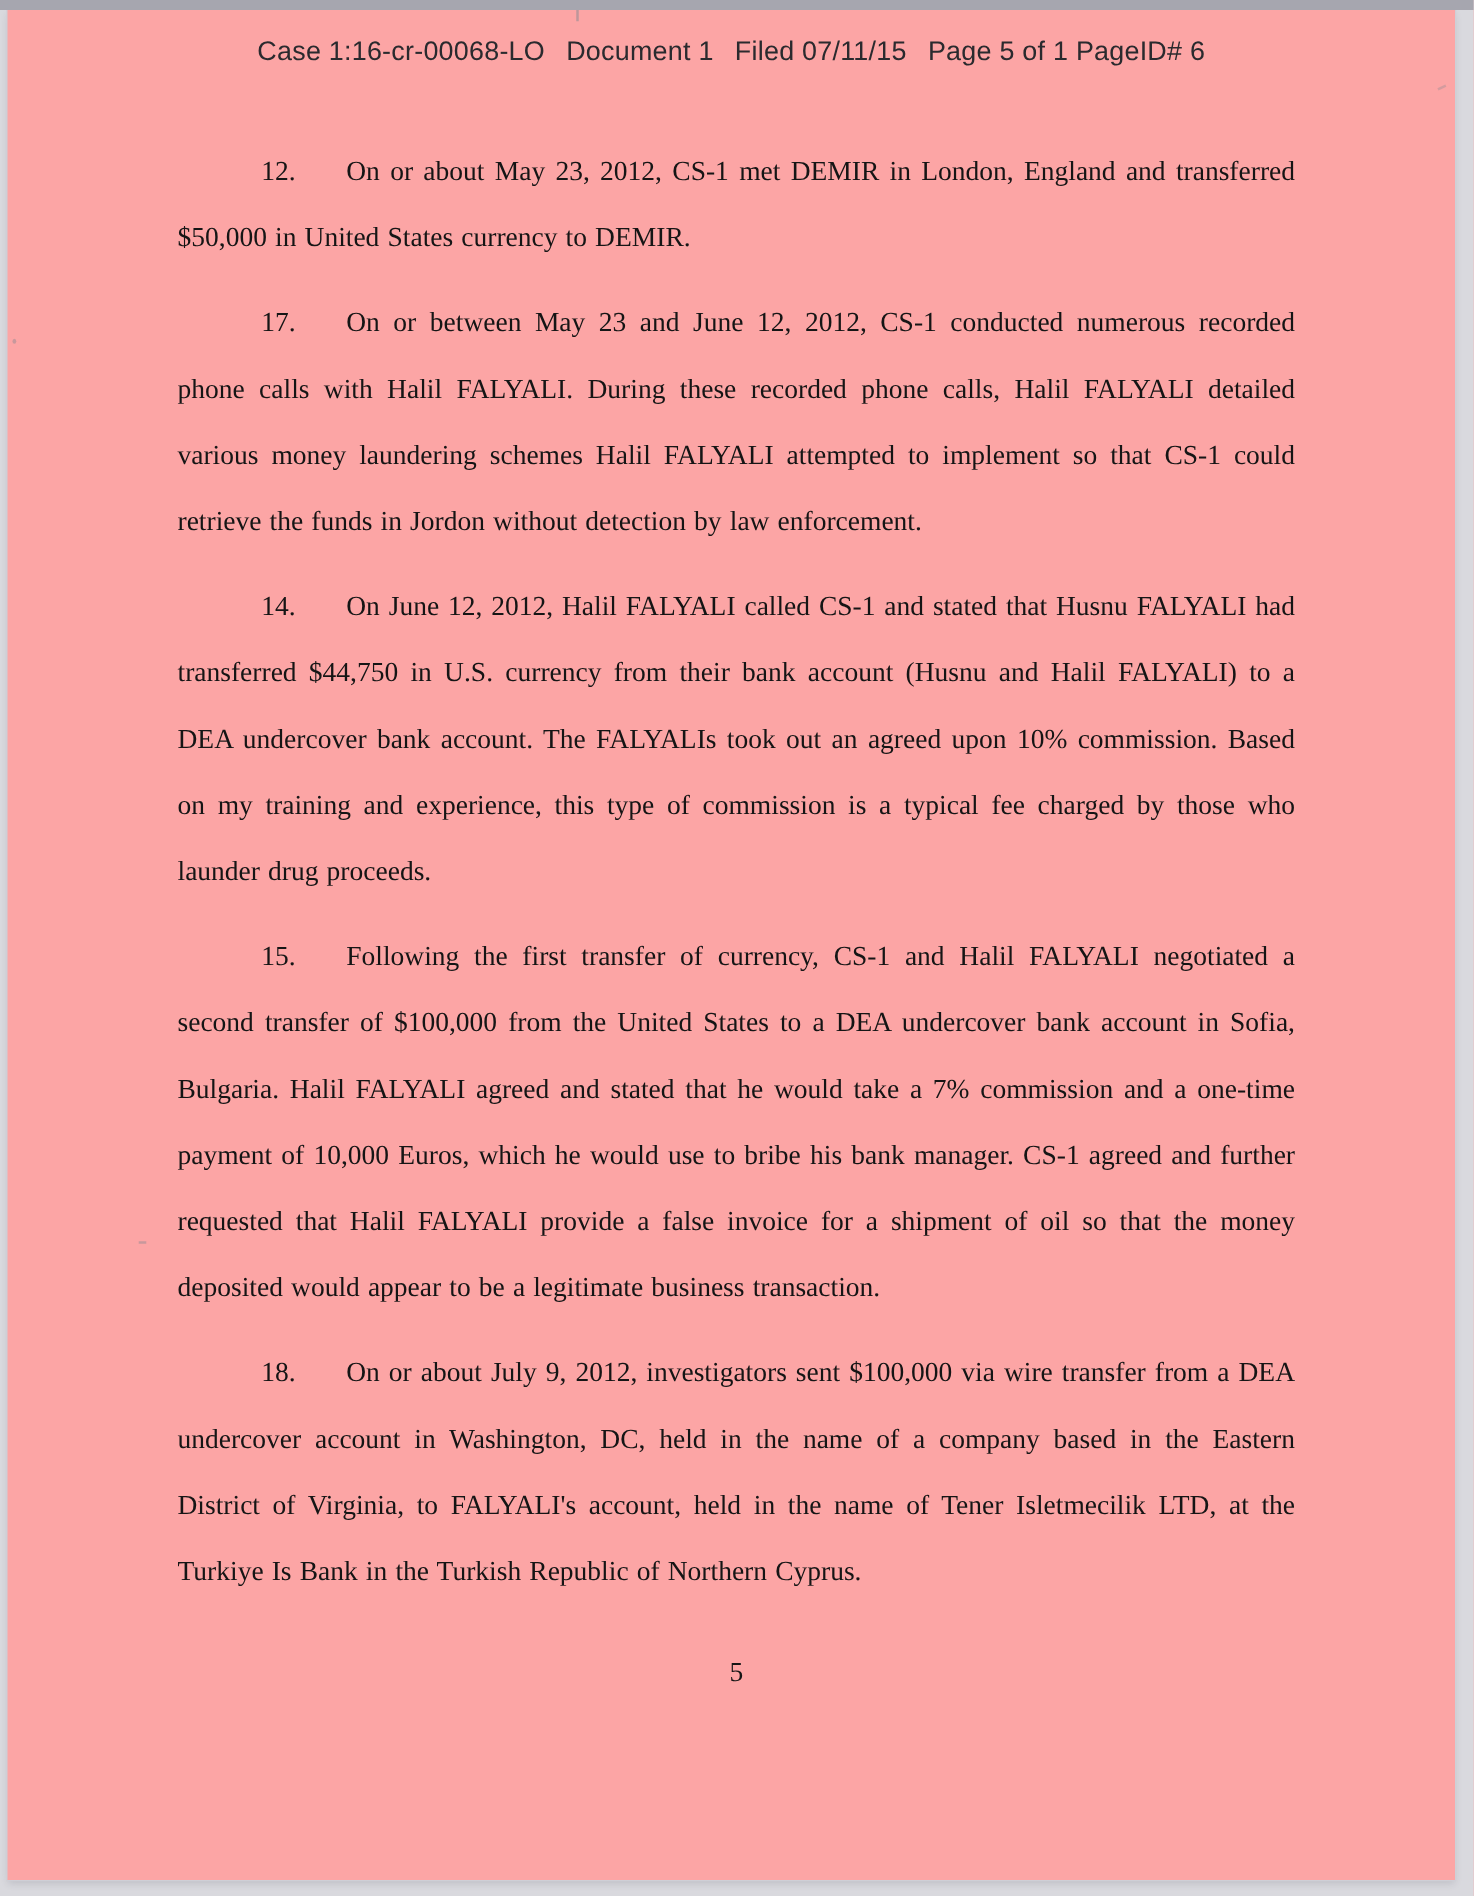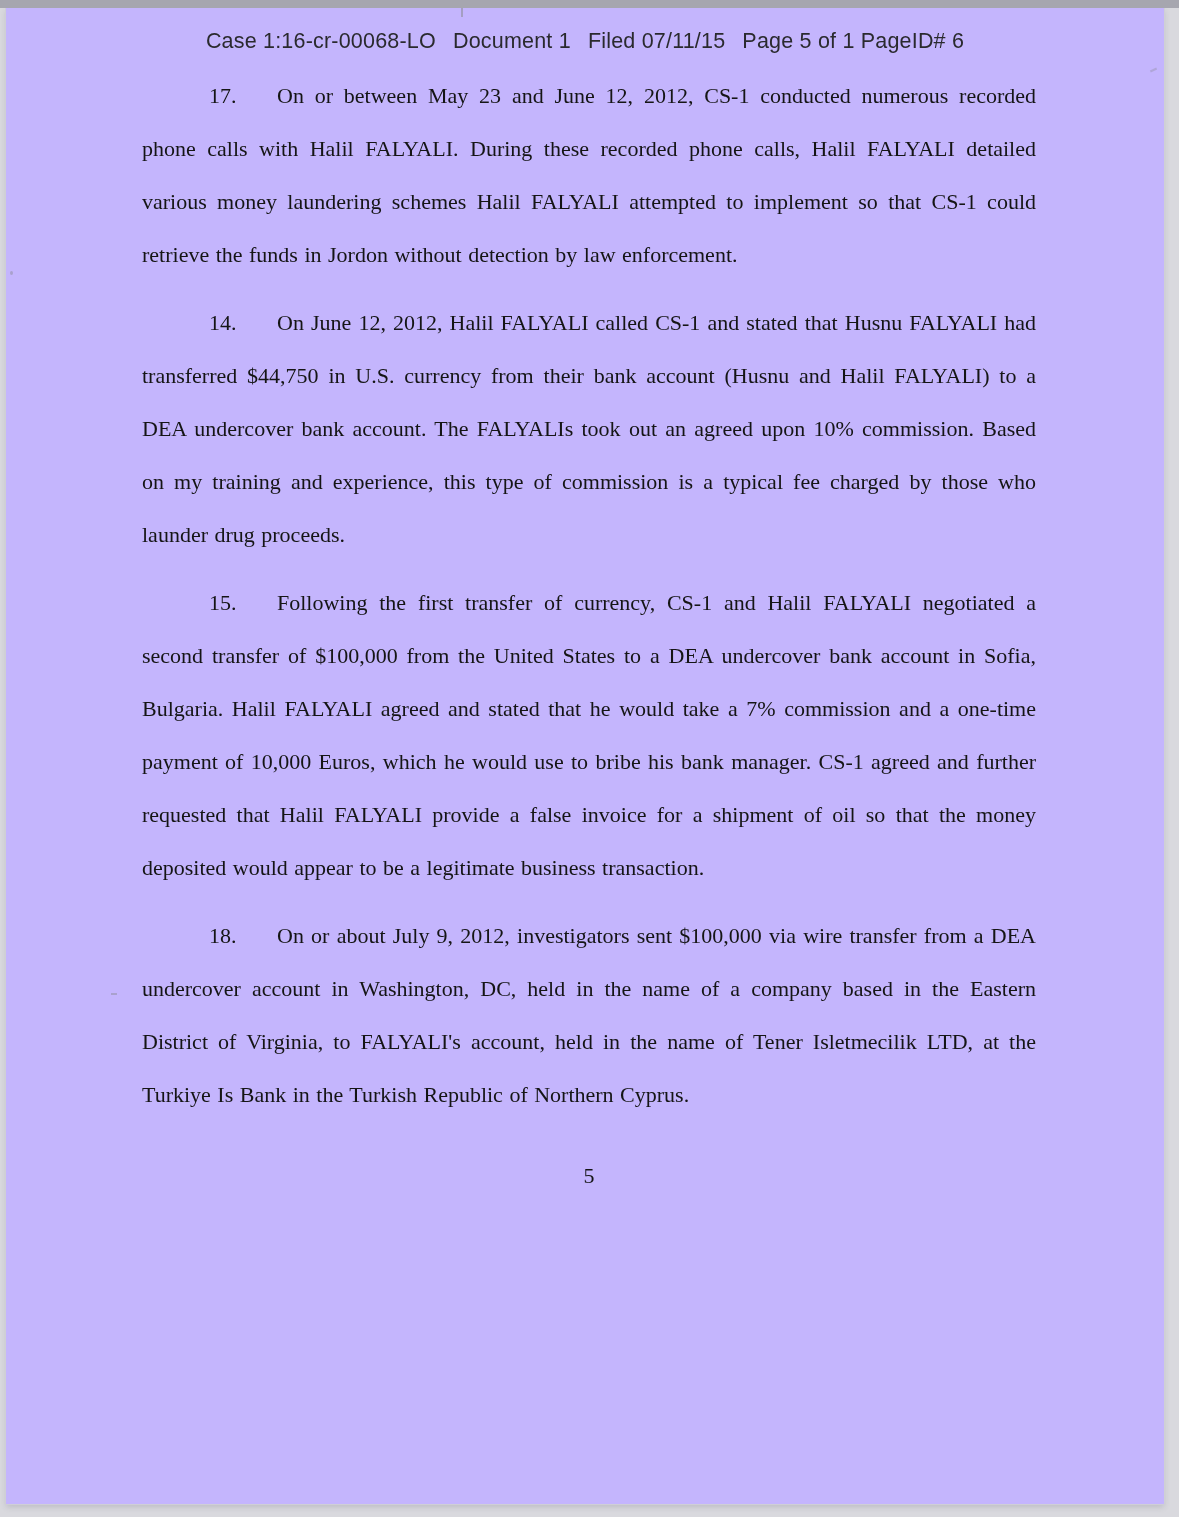--- a/index.html
+++ b/index.html
@@ -20,21 +20,21 @@
     height: 8px;
     background: #a6a6af;
     z-index: 3;
   }
   .page {
     position: absolute;
     left: 6px;
     top: 8px;
     right: 15px;
     bottom: 13px;
-    background: #c4b5fd;
+    background: #fca5a5;
     box-shadow: 0 0 0 1px #cfcfd6, 0 3px 6px rgba(60,60,80,0.18);
     z-index: 2;
   }
   .page-inner {
     position: relative;
     width: 100%;
     height: 100%;
     overflow: hidden;
   }
   .case-header {
@@ -103,20 +103,23 @@
 
     <div class="case-header">
       <span>Case 1:16-cr-00068-LO</span>
       <span>Document 1</span>
       <span>Filed 07/11/15</span>
       <span>Page 5 of 1 PageID# 6</span>
     </div>
 
     <div class="doc-body">
 
+      <p class="para first">
+        <span class="pnum">12.</span><span class="ptext">On or about May 23, 2012, CS-1 met DEMIR in London, England and transferred $50,000 in United States currency to DEMIR.</span>
+      </p>
 
       <p class="para">
         <span class="pnum">17.</span><span class="ptext">On or between May 23 and June 12, 2012, CS-1 conducted numerous recorded phone calls with Halil FALYALI.  During these recorded phone calls, Halil FALYALI detailed various money laundering schemes Halil FALYALI attempted to implement so that CS-1 could retrieve the funds in Jordon without detection by law enforcement.</span>
       </p>
 
       <p class="para">
         <span class="pnum">14.</span><span class="ptext">On June 12, 2012, Halil FALYALI called CS-1 and stated that Husnu FALYALI had transferred $44,750 in U.S. currency from their bank account (Husnu and Halil FALYALI) to a DEA undercover bank account.  The FALYALIs took out an agreed upon 10% commission.  Based on my training and experience, this type of commission is a typical fee charged by those who launder drug proceeds.</span>
       </p>
 
       <p class="para">

